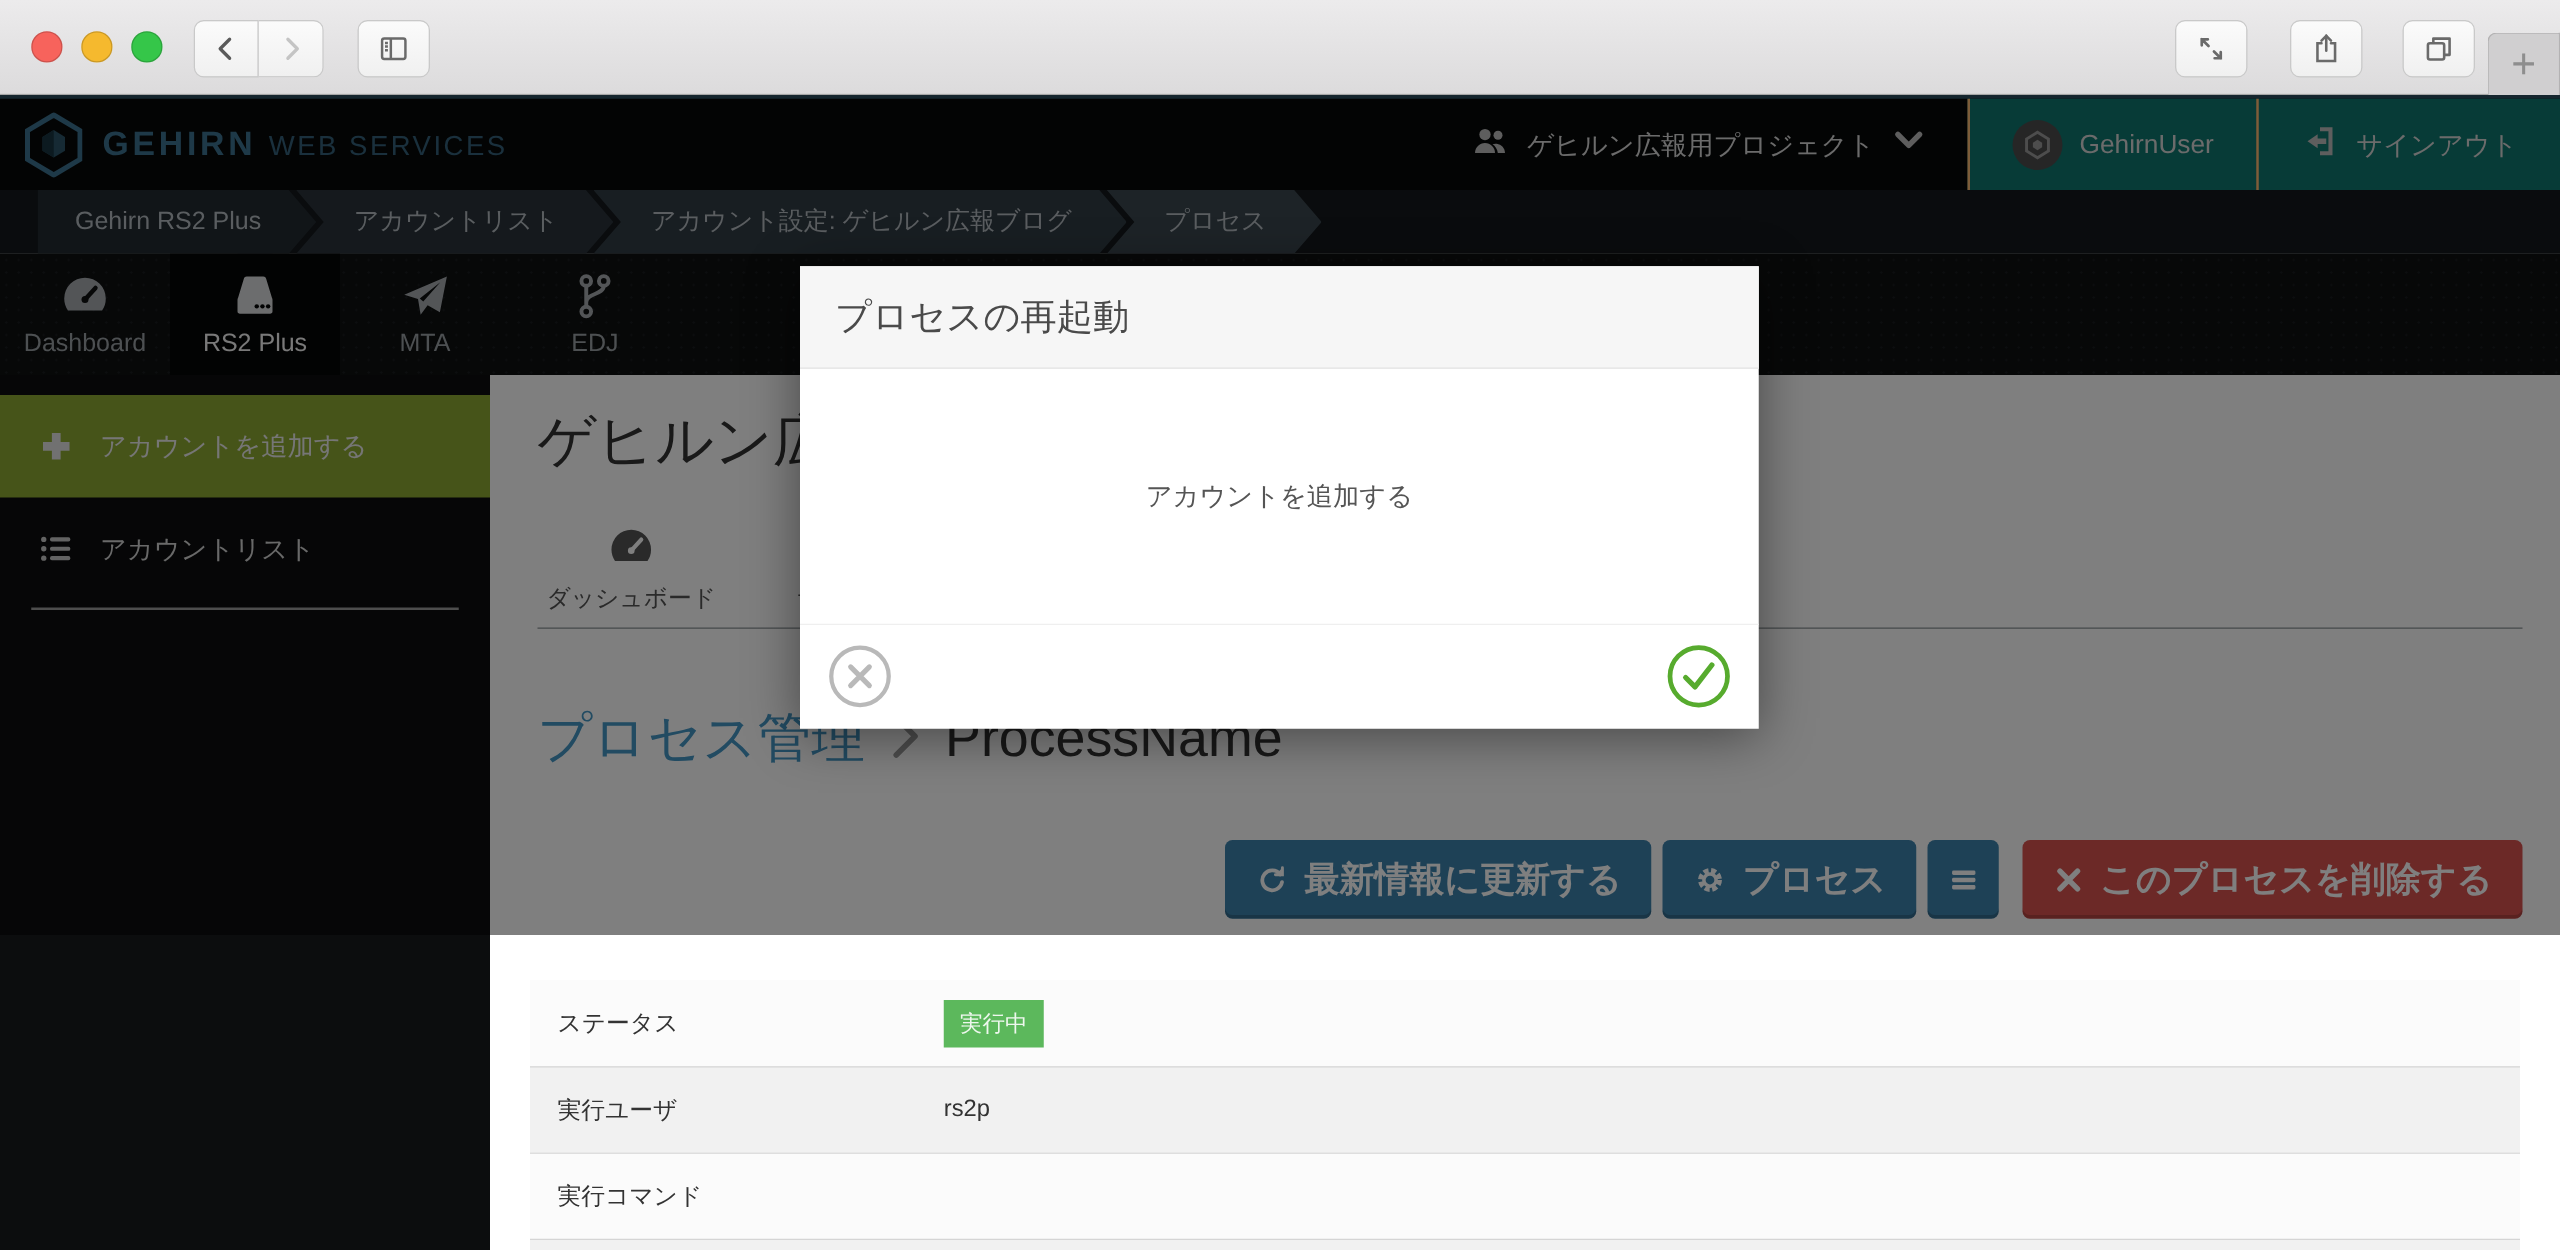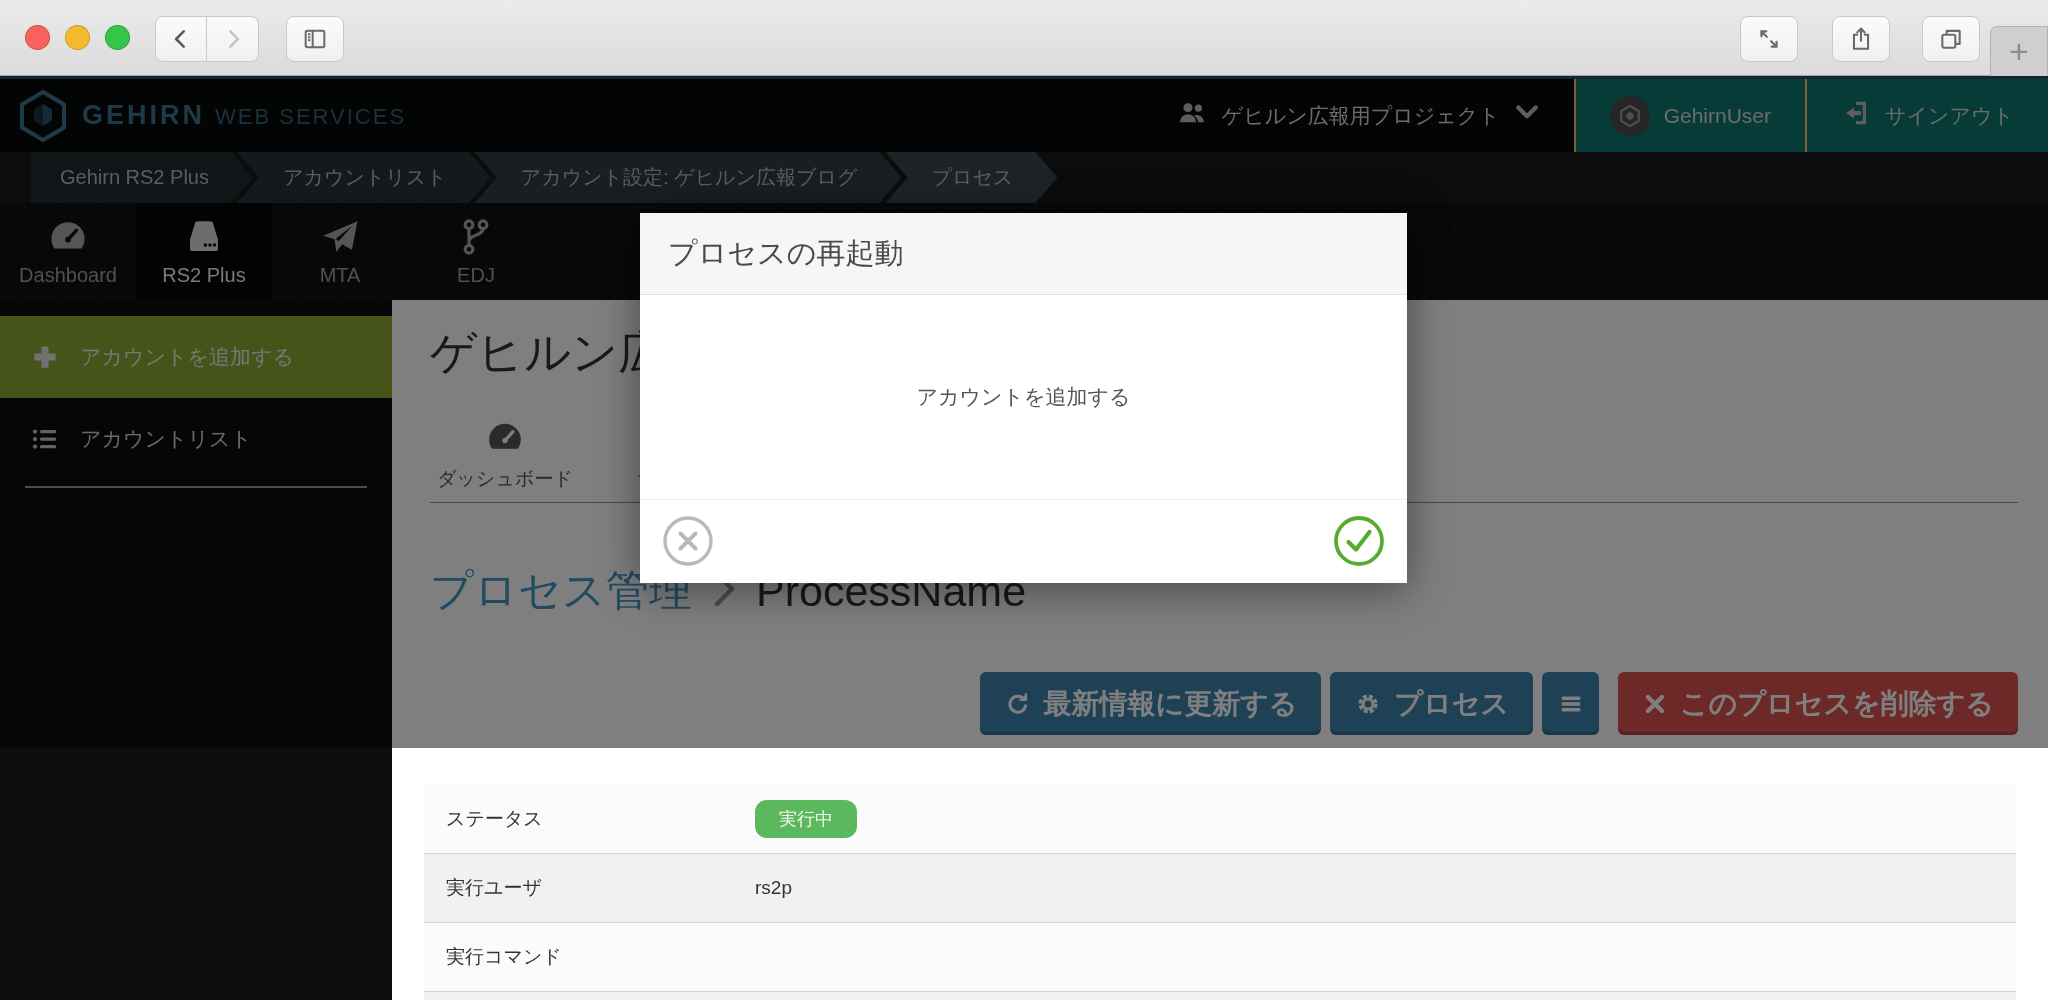--- a/index.html
+++ b/index.html
@@ -89,21 +89,21 @@
   .btn-menu{width:57px;justify-content:center;padding:0;}
 
   
   .ptable{position:absolute;left:32px;top:484px;width:1592px;}
   .prow{display:flex;align-items:center;height:69px;border-top:1px solid #d5d5d5;font-size:19px;color:#333;}
   .prow:first-child{border-top:none;}
   .prow:nth-child(odd){background:#fbfbfb;}
   .prow:nth-child(even){background:#f1f1f1;}
   .pl{width:331px;padding-left:22px;}
   .pv{flex:1;}
-  .badge{display:inline-block;background:#5cb85c;color:#edf7ed;font-size:18px;border-radius:12px;padding:7px 24px;}
+  .badge{display:inline-block;background:#5cb85c;color:#edf7ed;font-size:18px;border-radius:0;padding:7px 13px;}
   .rowstub{height:9px;background:#f1f1f1;border-top:1px solid #d5d5d5;}
 
   
   .backdrop{position:absolute;left:0;top:0;width:100%;height:100%;background:rgba(0,0,0,.5);z-index:40;}
   .modal{position:absolute;left:640px;top:137px;width:767px;height:370px;background:#fff;z-index:50;
     box-shadow:0 6px 40px rgba(0,0,0,.45);}
   .modal-hd{height:82px;background:#f6f6f6;border-bottom:1px solid #e2e2e2;
     display:flex;align-items:center;padding-left:28px;font-size:29px;color:#4a4a4a;}
   .modal-bd{height:204px;display:flex;align-items:center;justify-content:center;font-size:21px;color:#555;}
   .modal-ft{height:83px;border-top:1px solid #efefef;display:flex;align-items:center;

